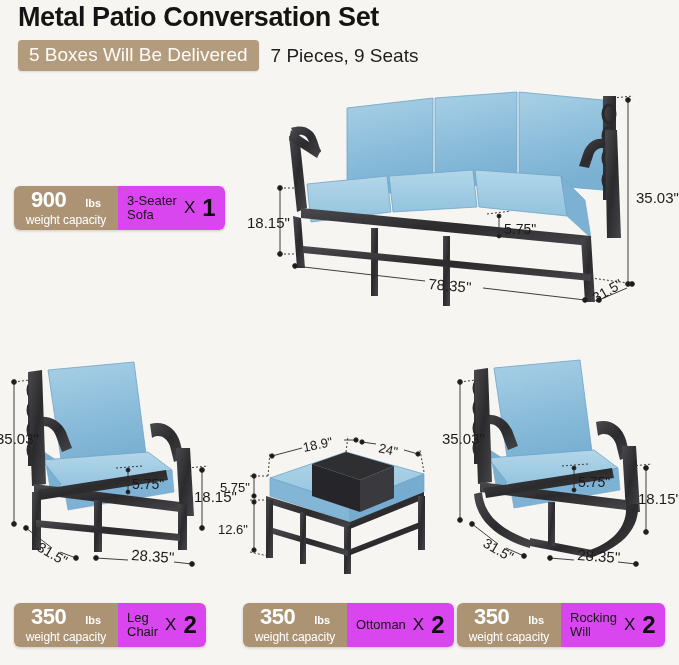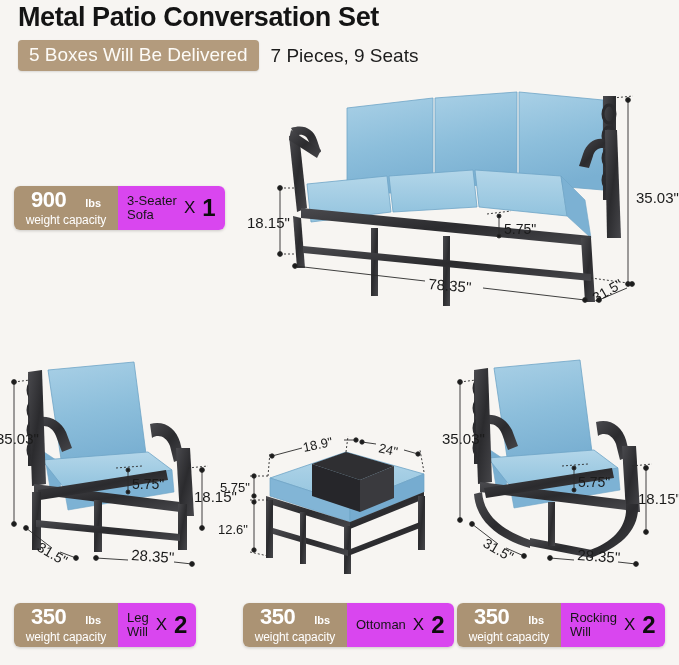--- a/index.html
+++ b/index.html
@@ -114,21 +114,21 @@
   <div class="capbadge" id="badge-legchair">
     <div class="left">
       <div class="lbsline">
         <span class="num">350</span>
         <span class="unit">lbs</span>
       </div>
       <div class="cap">weight capacity</div>
     </div>
     <div class="right">
       <span class="nm">Leg
-Will</span>
+Chair</span>
       <span class="xs">X</span>
       <span class="qty">2</span>
     </div>
   </div>
 
   <div class="capbadge" id="badge-ottoman">
     <div class="left">
       <div class="lbsline">
         <span class="num">350</span>
         <span class="unit">lbs</span>

